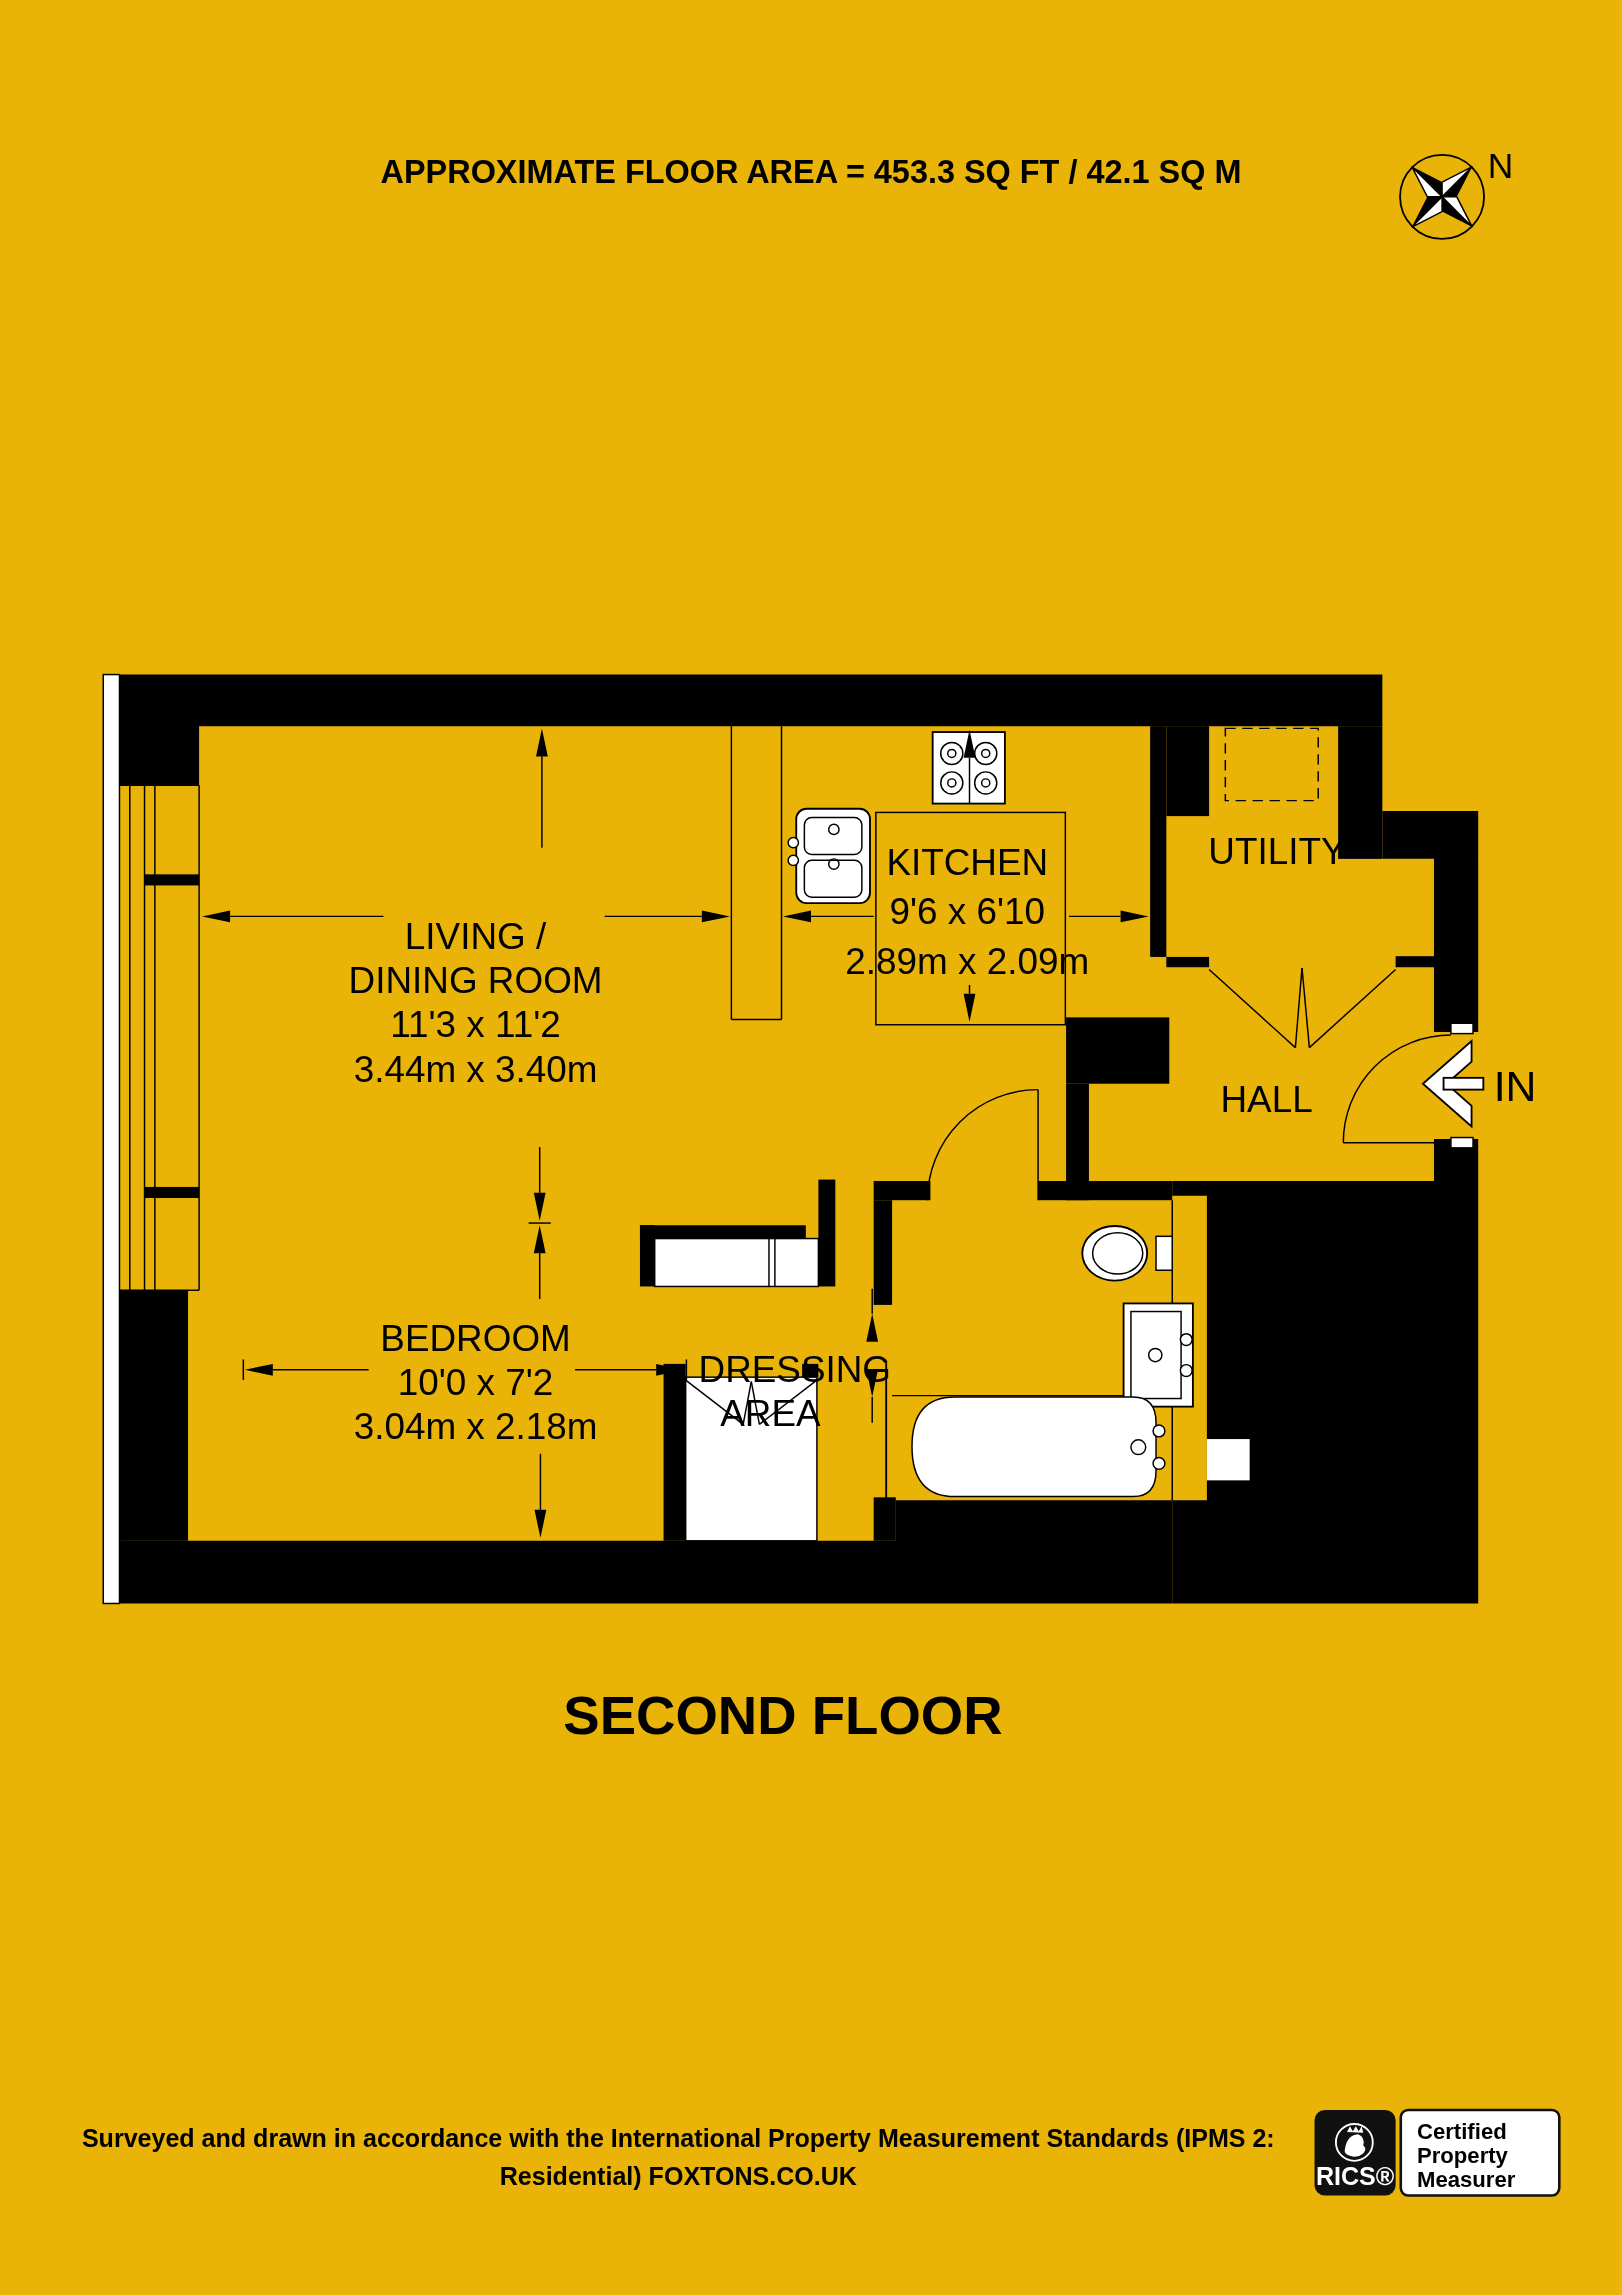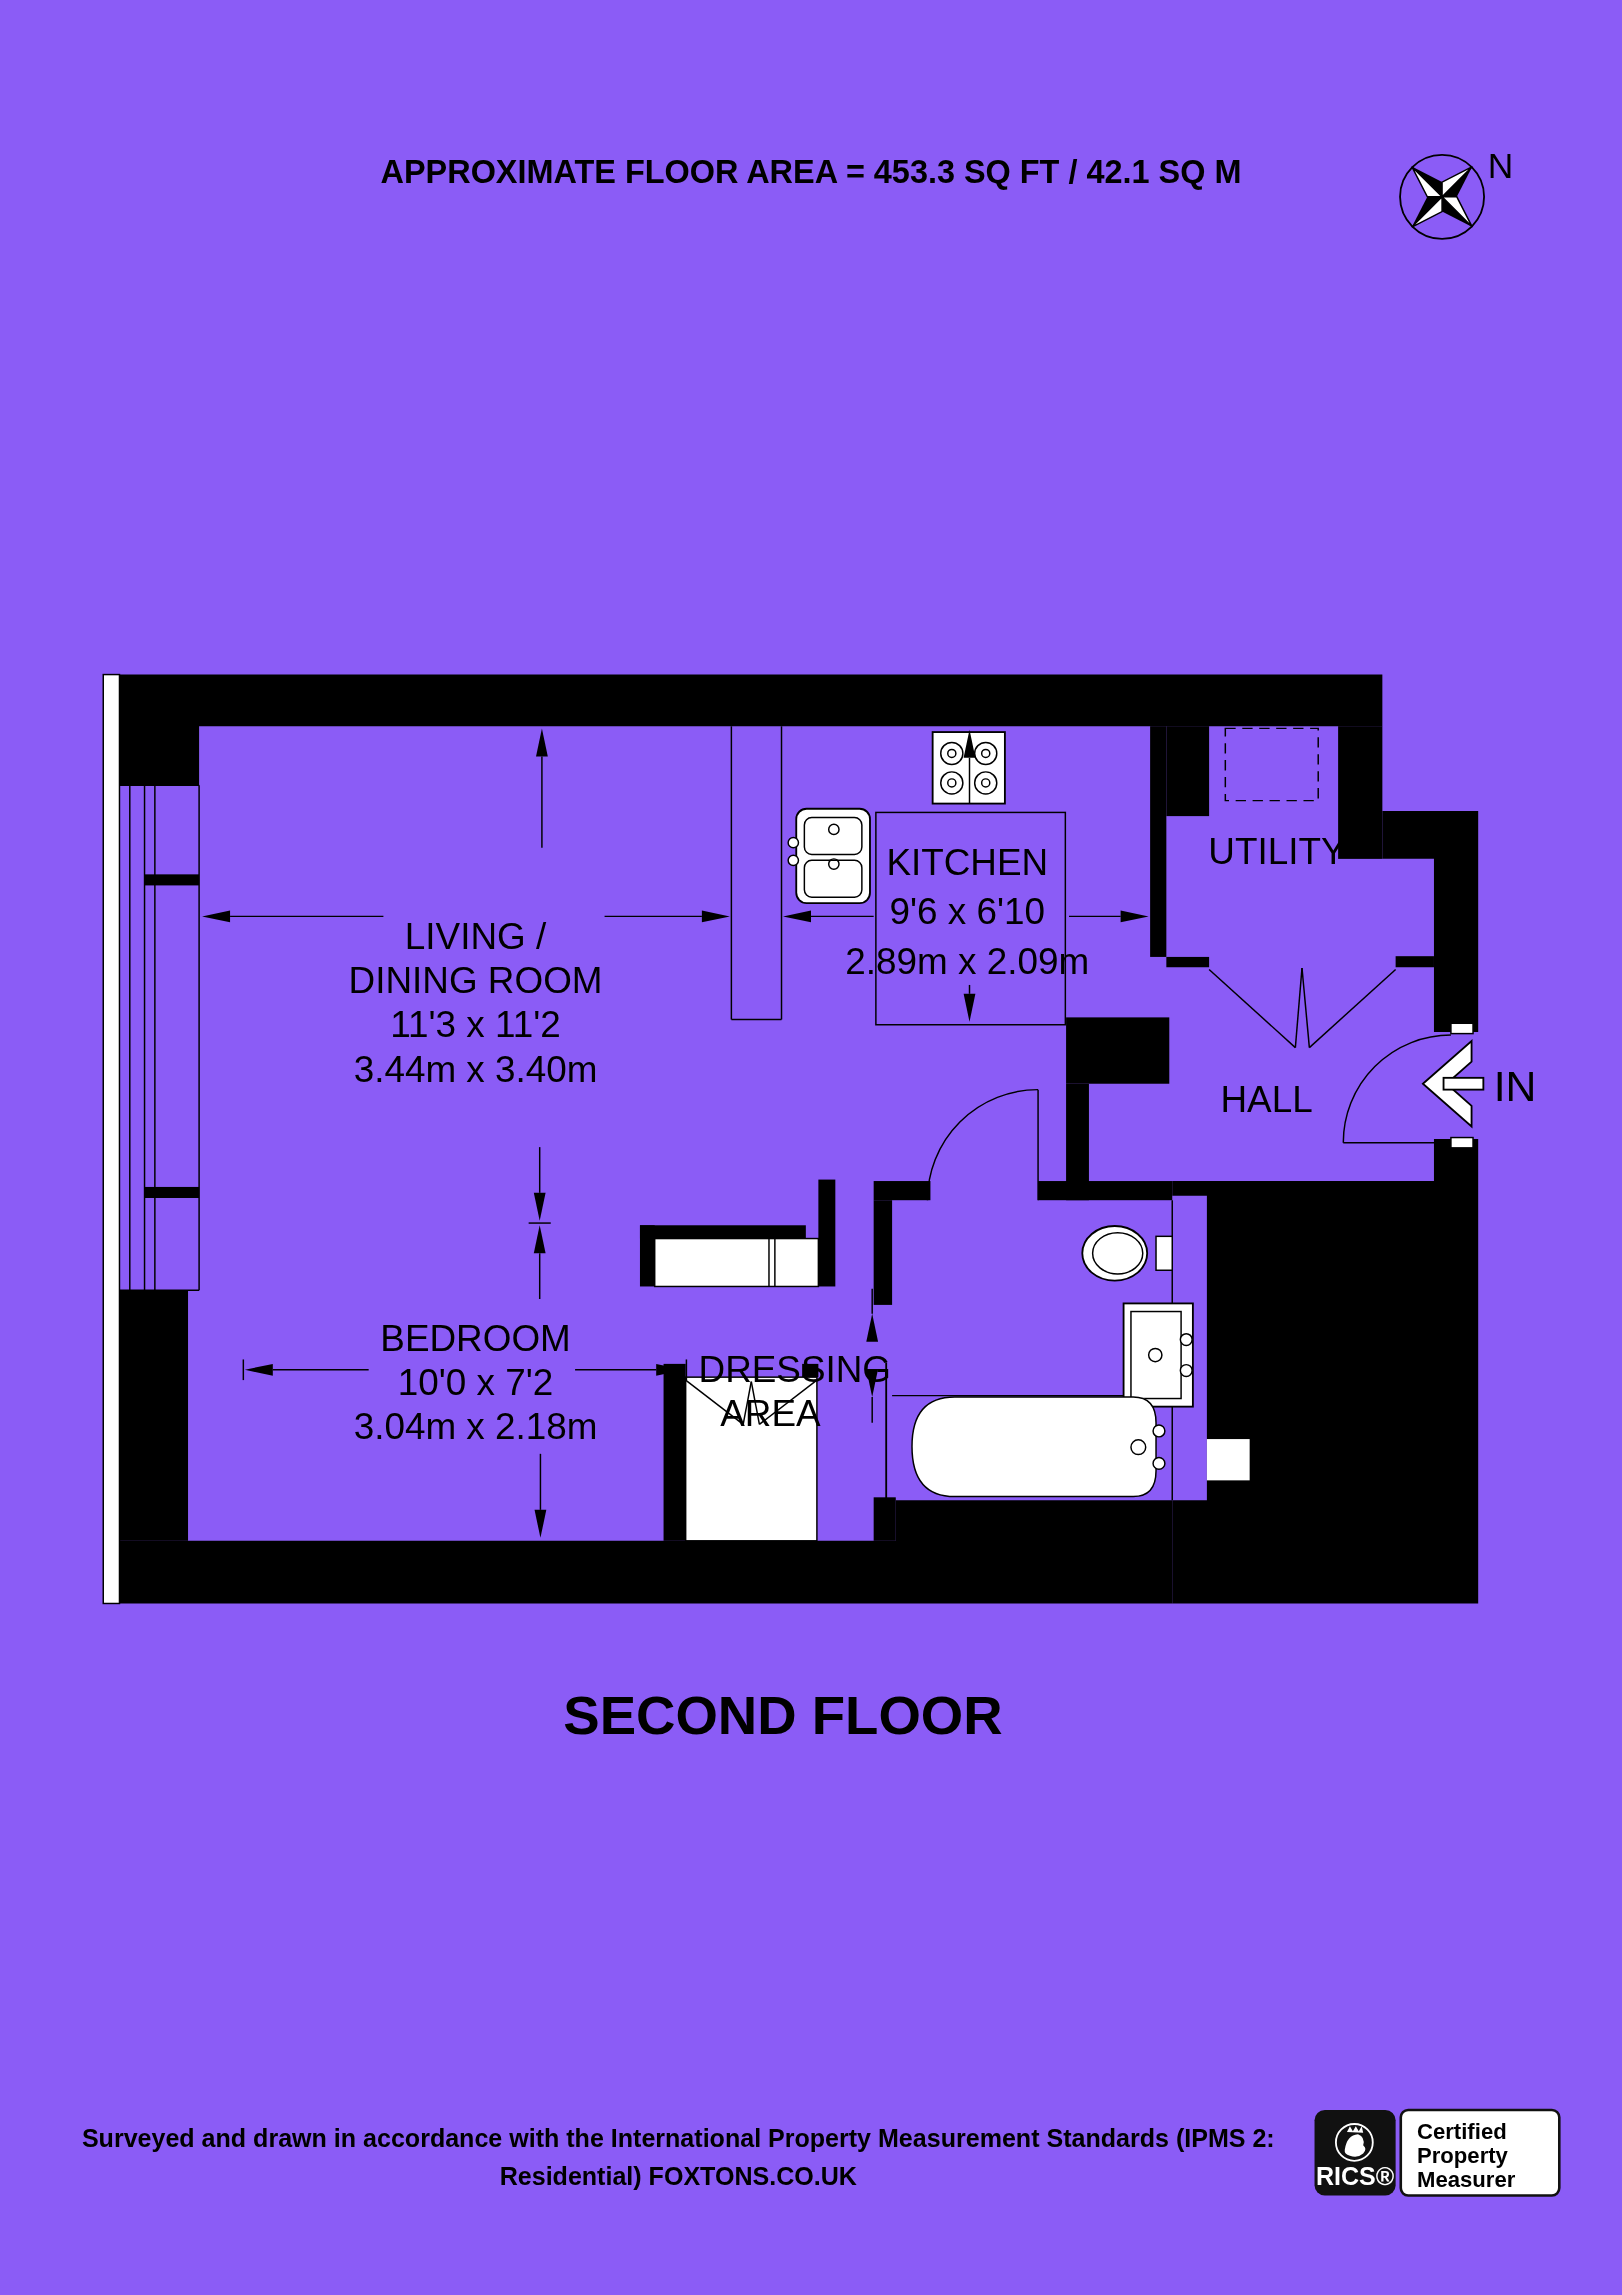--- a/index.html
+++ b/index.html
@@ -1,16 +1,16 @@
 <!DOCTYPE html>
 <html style="font-size:11.8px"><head>
 <meta charset="utf-8">
 <style>
   html,body{margin:0;padding:0;background:#ffffff;}
-  .page{position:relative;width:1622px;height:2295px;background:#8b5cf6;
+  .page{position:relative;width:1622px;height:2295px;background:#eab308;
         font-family:"Liberation Sans",sans-serif;overflow:hidden;}
   svg{display:block;}
   .wall{fill:#000;stroke:none;}
   .ln{fill:none;stroke:#000;stroke-width:2;}
   .ln25{fill:none;stroke:#000;stroke-width:2.5;}
   .thin{fill:none;stroke:#000;stroke-width:1.5;}
   .wf{fill:#fff;stroke:#000;stroke-width:2;}
   .wf25{fill:#fff;stroke:#000;stroke-width:2.5;}
   .solid{fill:#000;stroke:none;}
   .dash{fill:none;stroke:#000;stroke-width:2;stroke-dasharray:14 9;}

